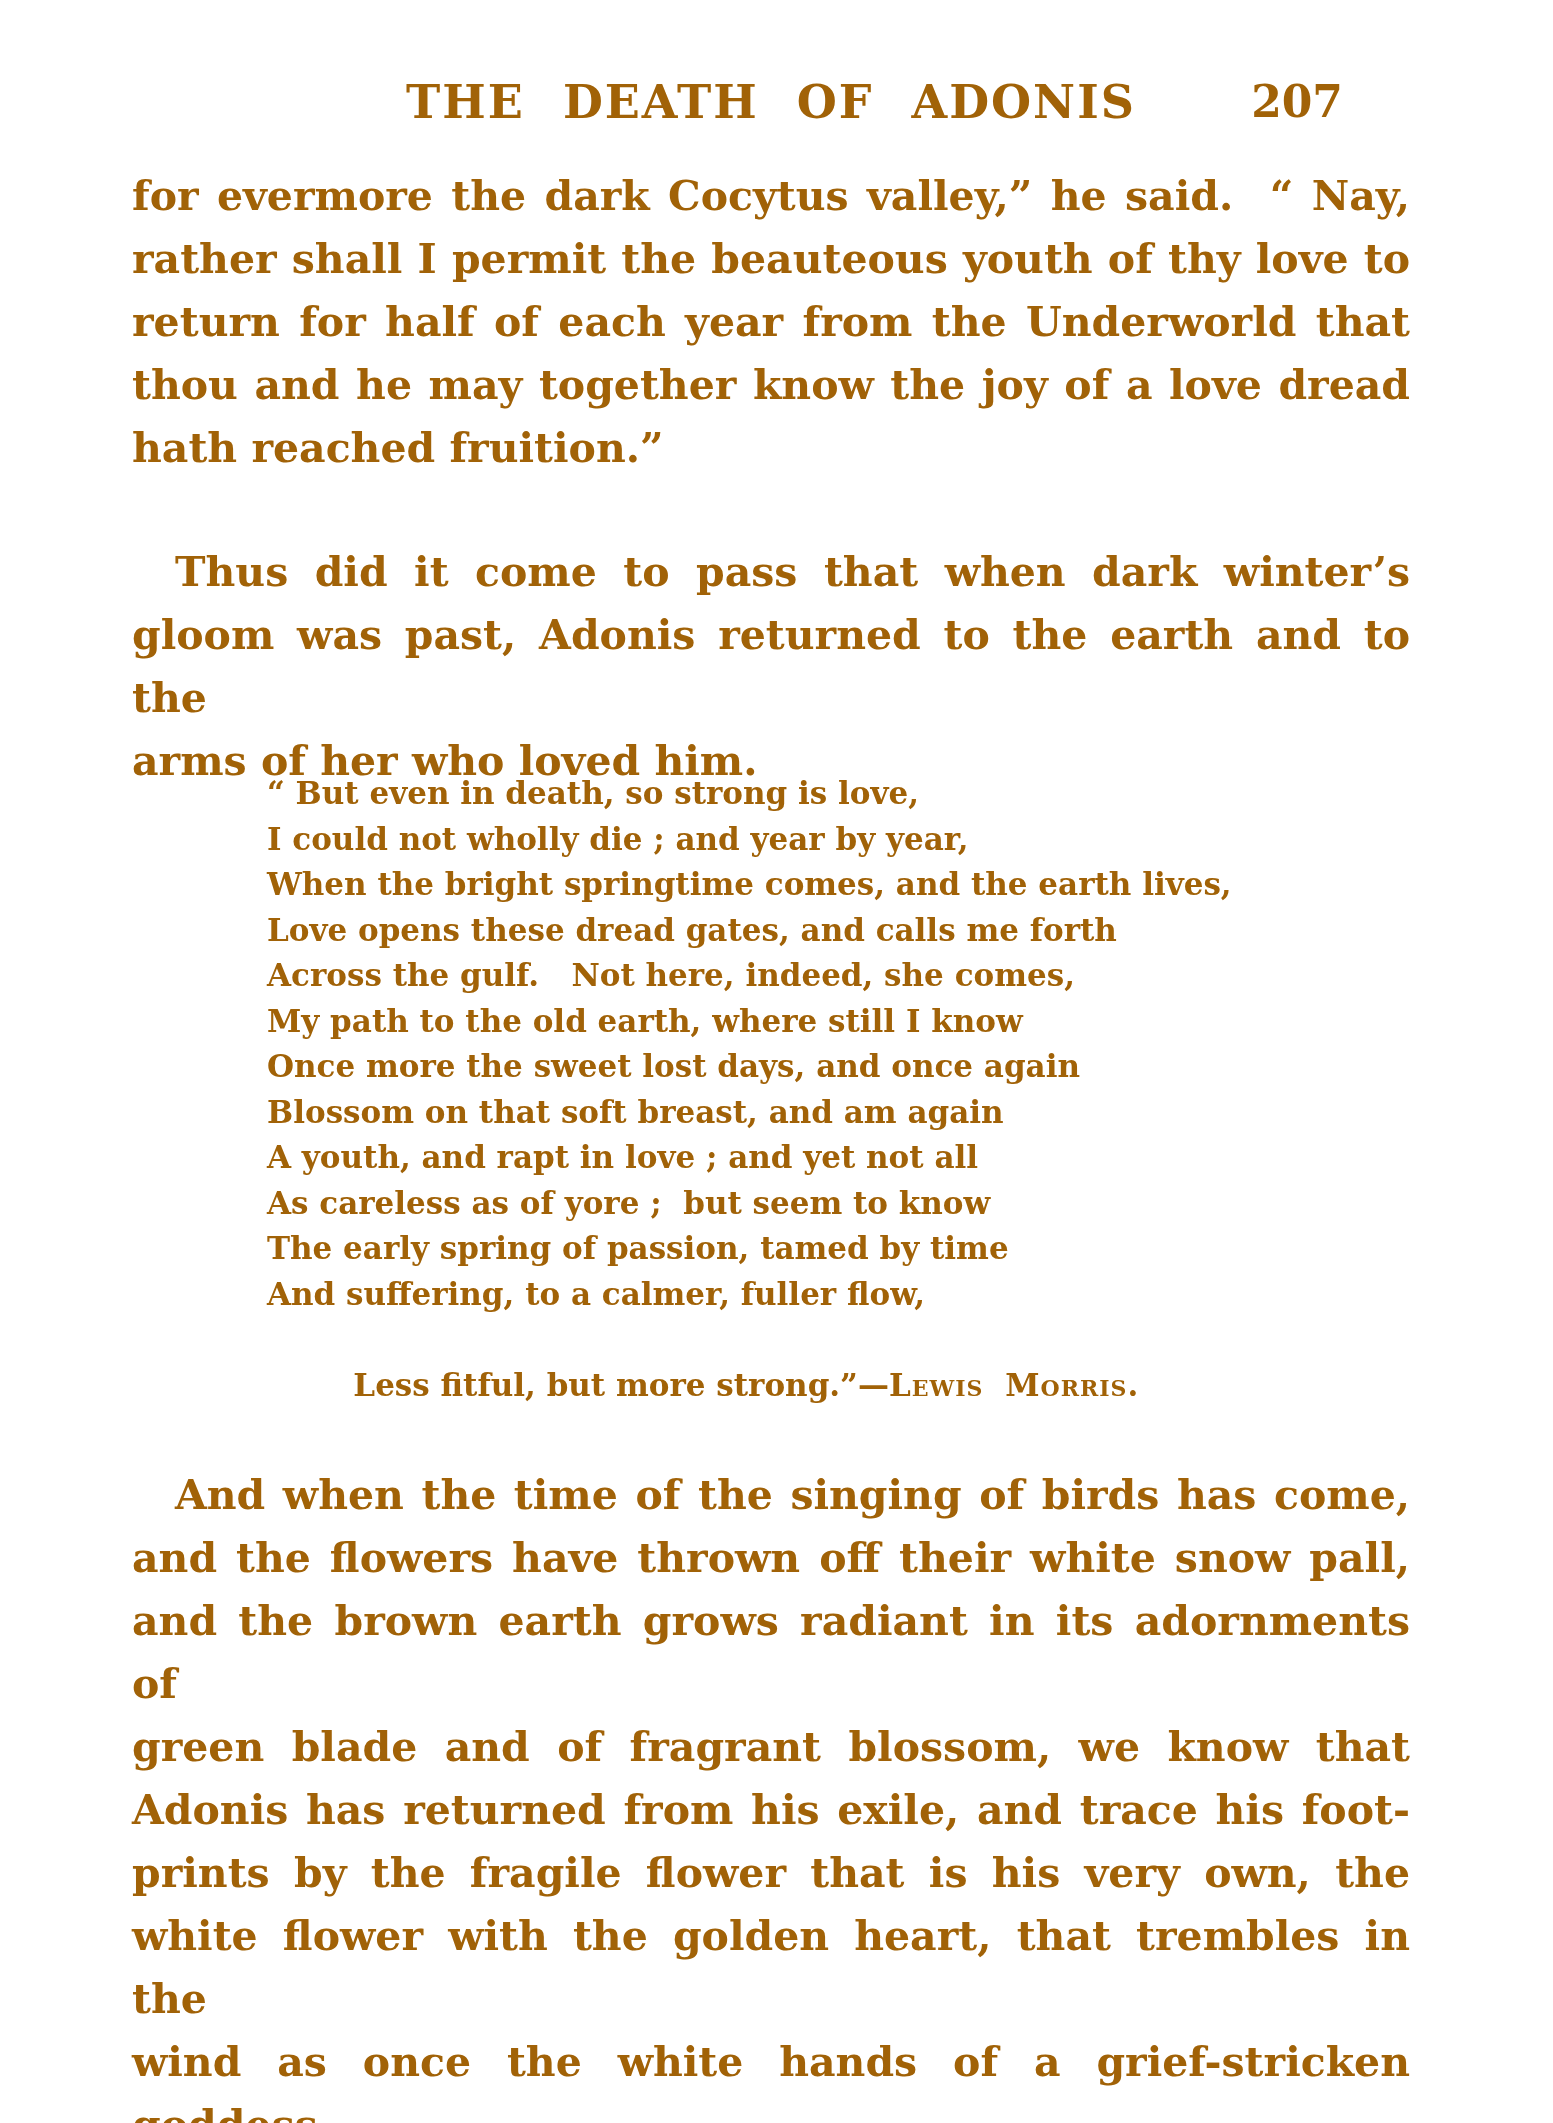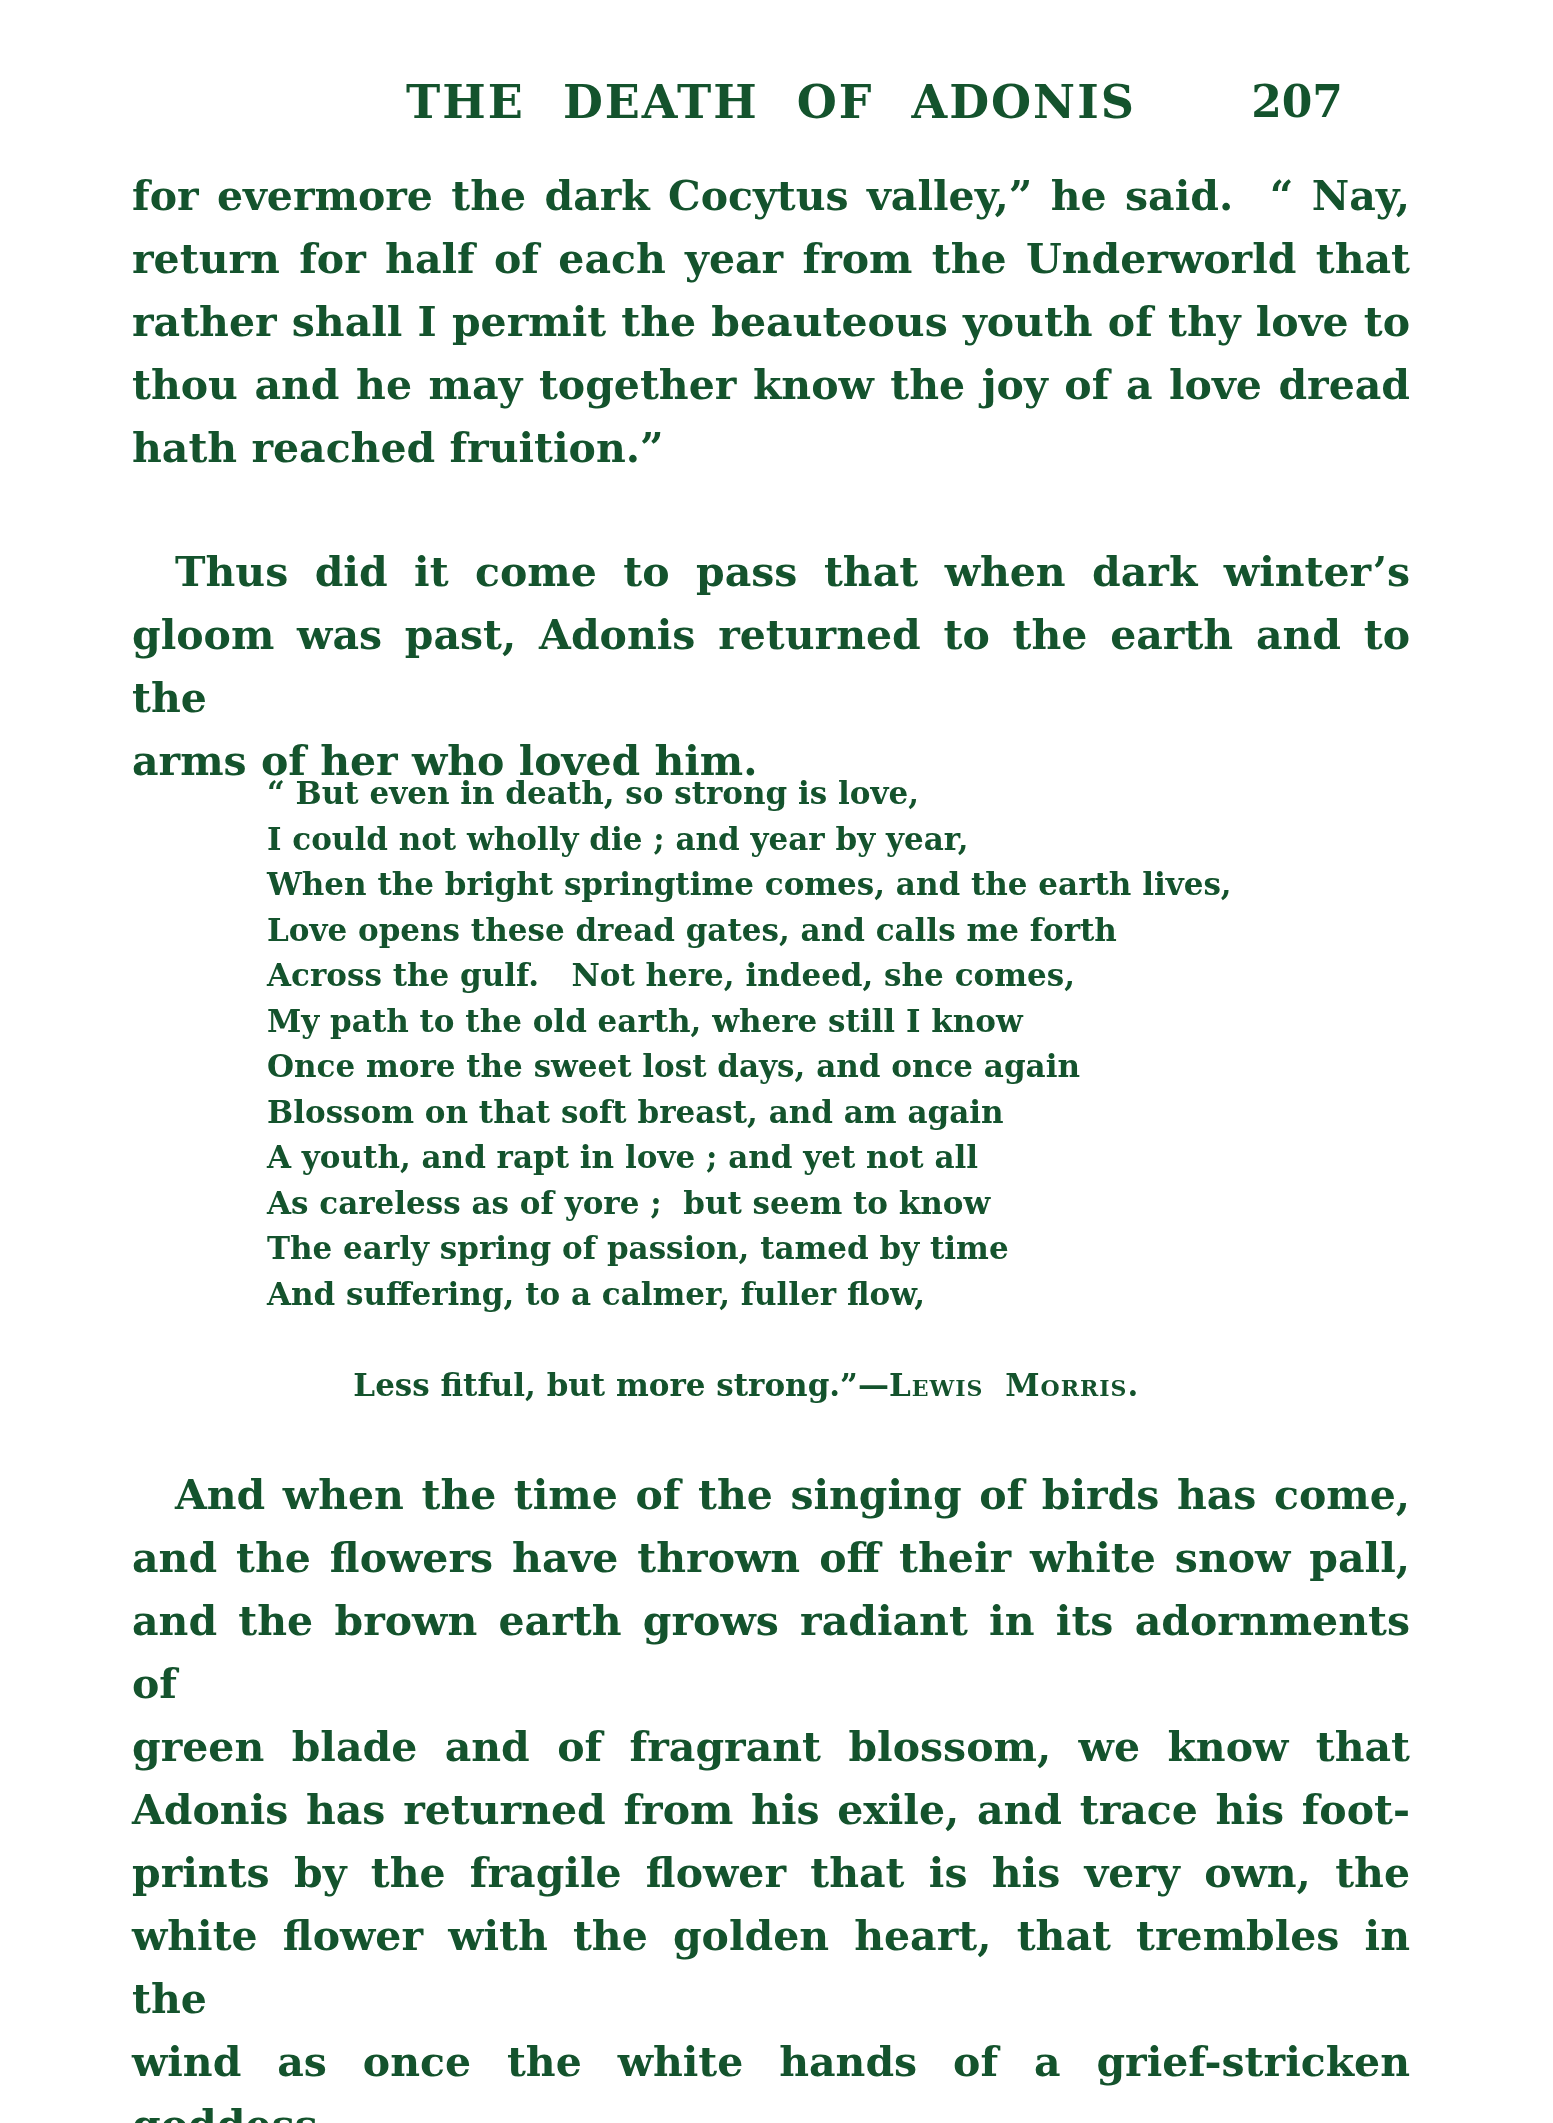--- a/index.html
+++ b/index.html
@@ -6,21 +6,21 @@
   body {
     background: #777;
     font-family: "DejaVu Serif", "Liberation Serif", serif;
   }
   .page {
     position: relative;
     width: 1553px;
     height: 2123px;
     margin: 0 auto;
     background: #ffffff;
-    color: #14532d;
+    color: #a16207;
     overflow: hidden;
   }
   .column {
     position: absolute;
     left: 132px;
     top: 0;
     width: 1278px;
     height: 100%;
   }
   .running-header {
@@ -92,22 +92,22 @@
 <div class="page">
   <div class="column">
 
     <div class="running-header">
       <div class="running-title">THE DEATH OF ADONIS</div>
       <div class="folio">207</div>
     </div>
 
     <div class="para" id="para-1">
         <div class="line">for evermore the dark Cocytus valley,” he said.  “ Nay,</div>
+        <div class="line">rather shall I permit the beauteous youth of thy love to</div>
         <div class="line">return for half of each year from the Underworld that</div>
-        <div class="line">rather shall I permit the beauteous youth of thy love to</div>
         <div class="line">thou and he may together know the joy of a love dread</div>
         <div class="line last-line">hath reached fruition.”</div>
       </div>
 
     <div class="para indent" id="para-2">
         <div class="line first-line">Thus did it come to pass that when dark winter’s</div>
         <div class="line">gloom was past, Adonis returned to the earth and to the</div>
         <div class="line last-line">arms of her who loved him.</div>
       </div>
 

